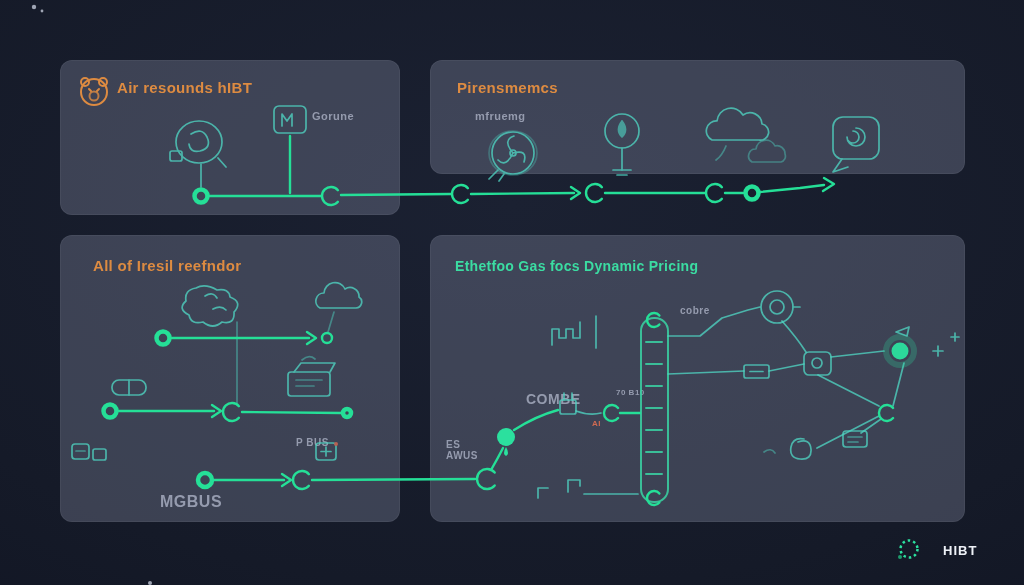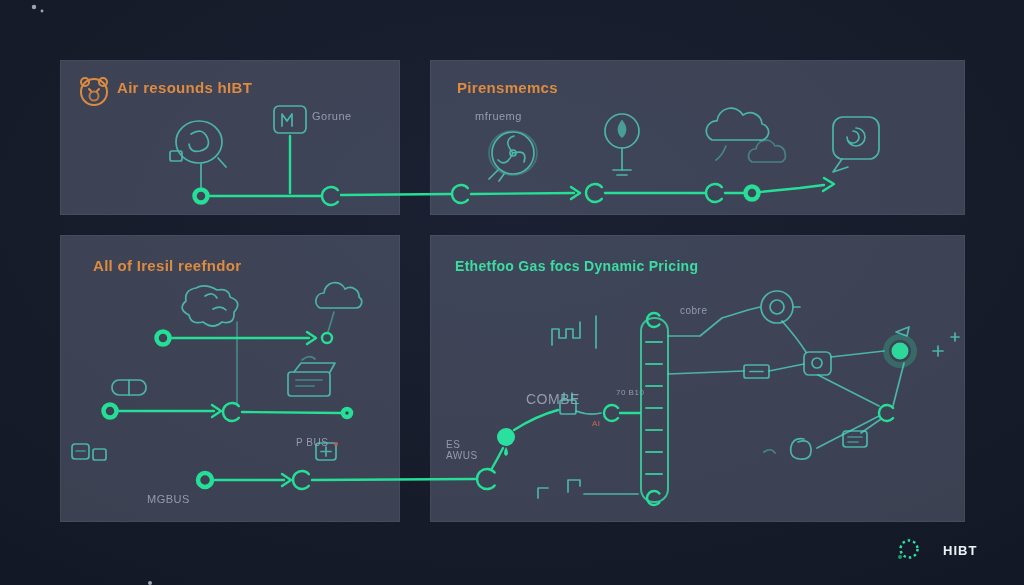--- a/index.html
+++ b/index.html
@@ -2,38 +2,38 @@
 <html><head>
 <meta charset="utf-8">
 <style>
   html,body{margin:0;padding:0;background:#0e1220;}
   .stage{
     position:relative;width:1024px;height:585px;overflow:hidden;
     background:radial-gradient(120% 120% at 50% 35%, #1b2132 0%, #151a28 55%, #0e1220 100%);
     font-family:"Liberation Sans",sans-serif;
   }
   .panel{
-    position:absolute;background:rgba(139,146,170,.33);border-radius:0;
+    position:absolute;background:rgba(139,146,170,.33);border-radius:12px;
     box-shadow:0 0 0 1px rgba(255,255,255,.05) inset;
   }
   #panel-1{left:60px;top:60px;width:340px;height:155px}
-  #panel-2{left:430px;top:60px;width:535px;height:155px}
+  #panel-2{left:430px;top:60px;width:535px;height:114px}
   #panel-3{left:60px;top:235px;width:340px;height:287px}
   #panel-4{left:430px;top:235px;width:535px;height:287px}
   .panel-title{position:absolute;font-weight:bold;font-size:15px;color:#dd8b41;letter-spacing:.3px;white-space:nowrap}
   .panel-title.green{color:#3bdca2;font-size:14px}
   #panel-1 .panel-title{left:57px;top:19px}
   #panel-2 .panel-title{left:27px;top:19px}
   #panel-3 .panel-title{left:33px;top:22px}
   #panel-4 .panel-title{left:25px;top:23px}
-  .sub-label{position:absolute;color:#959bae;font-size:11px;font-weight:normal;letter-spacing:.5px;white-space:nowrap}
+  .sub-label{position:absolute;color:#959bae;font-size:11px;font-weight:bold;letter-spacing:.5px;white-space:nowrap}
   .lbl-gorune{left:252px;top:50px}
   .lbl-mfruemg{left:45px;top:50px}
   .lbl-pbus{left:236px;top:202px;font-size:10px}
-  .lbl-mgbus{left:87px;top:258px;font-size:11px}
+  .lbl-mgbus{left:100px;top:258px;font-size:16px}
   .lbl-cobre{left:250px;top:70px;font-size:10px}
   .lbl-combe{left:96px;top:156px;font-size:14px}
   .lbl-seventy{left:186px;top:153px;font-size:8px}
   .lbl-ai{left:162px;top:184px;font-size:8px;color:#cf6a52}
   .lbl-esawus{left:16px;top:204px;font-size:10px;width:36px;white-space:normal;line-height:11px}
   .overlay{position:absolute;left:0;top:0;pointer-events:none}
   .green{stroke:#25df97;fill:none;stroke-width:2.4;stroke-linecap:round;stroke-linejoin:round}
   .donut{stroke:#25df97;fill:none;stroke-width:4.5}
   .teal{stroke:#4fd4c2;fill:none;stroke-width:1.7;stroke-linecap:round;stroke-linejoin:round;opacity:.78}
   .ladder{stroke:#3ad4a4;fill:none;stroke-width:2;stroke-linecap:round;opacity:.85}

